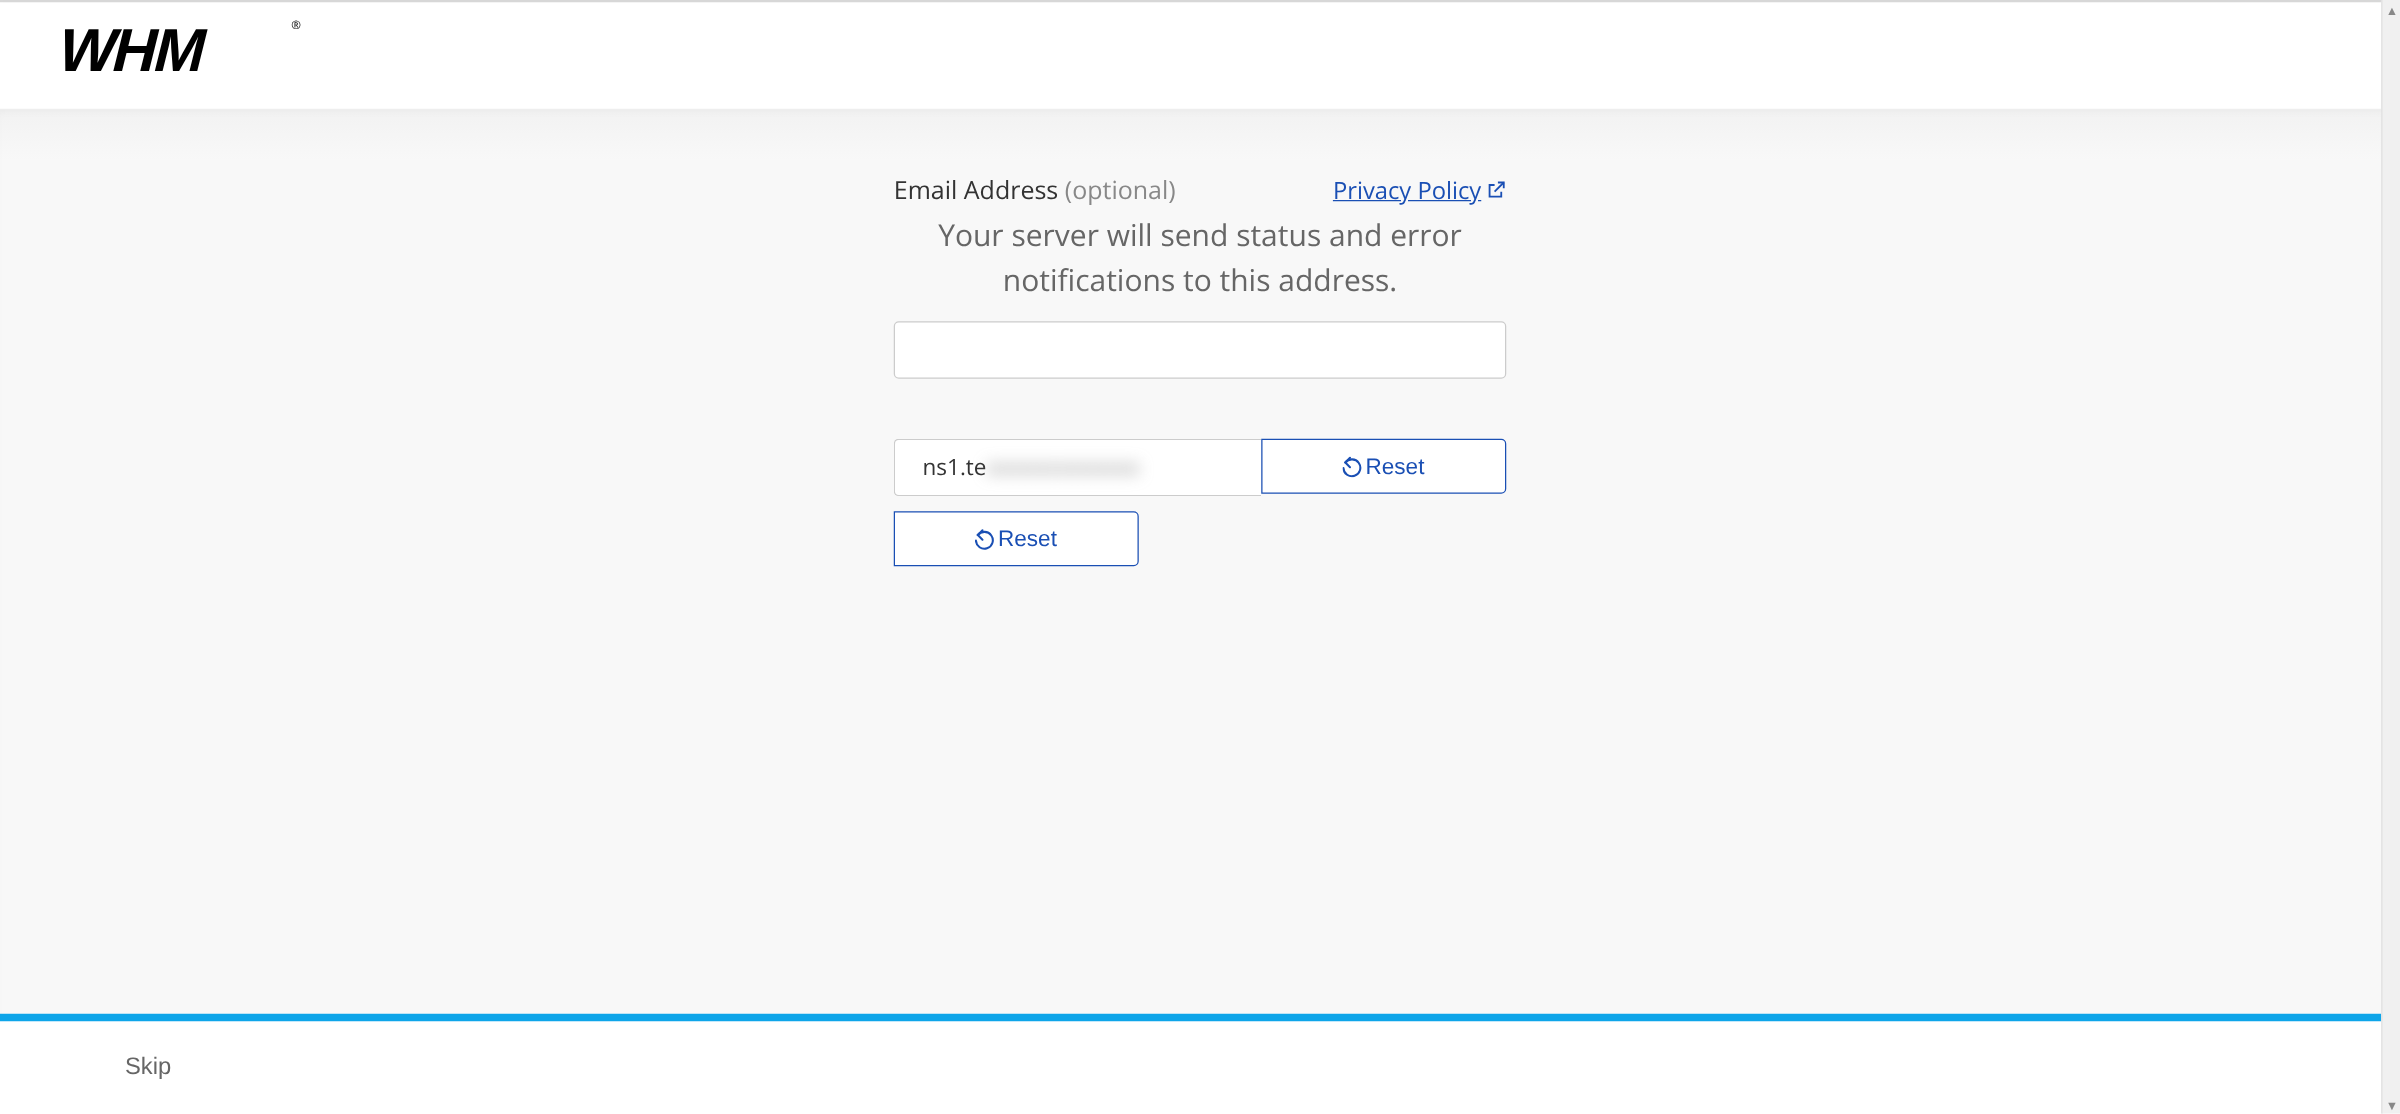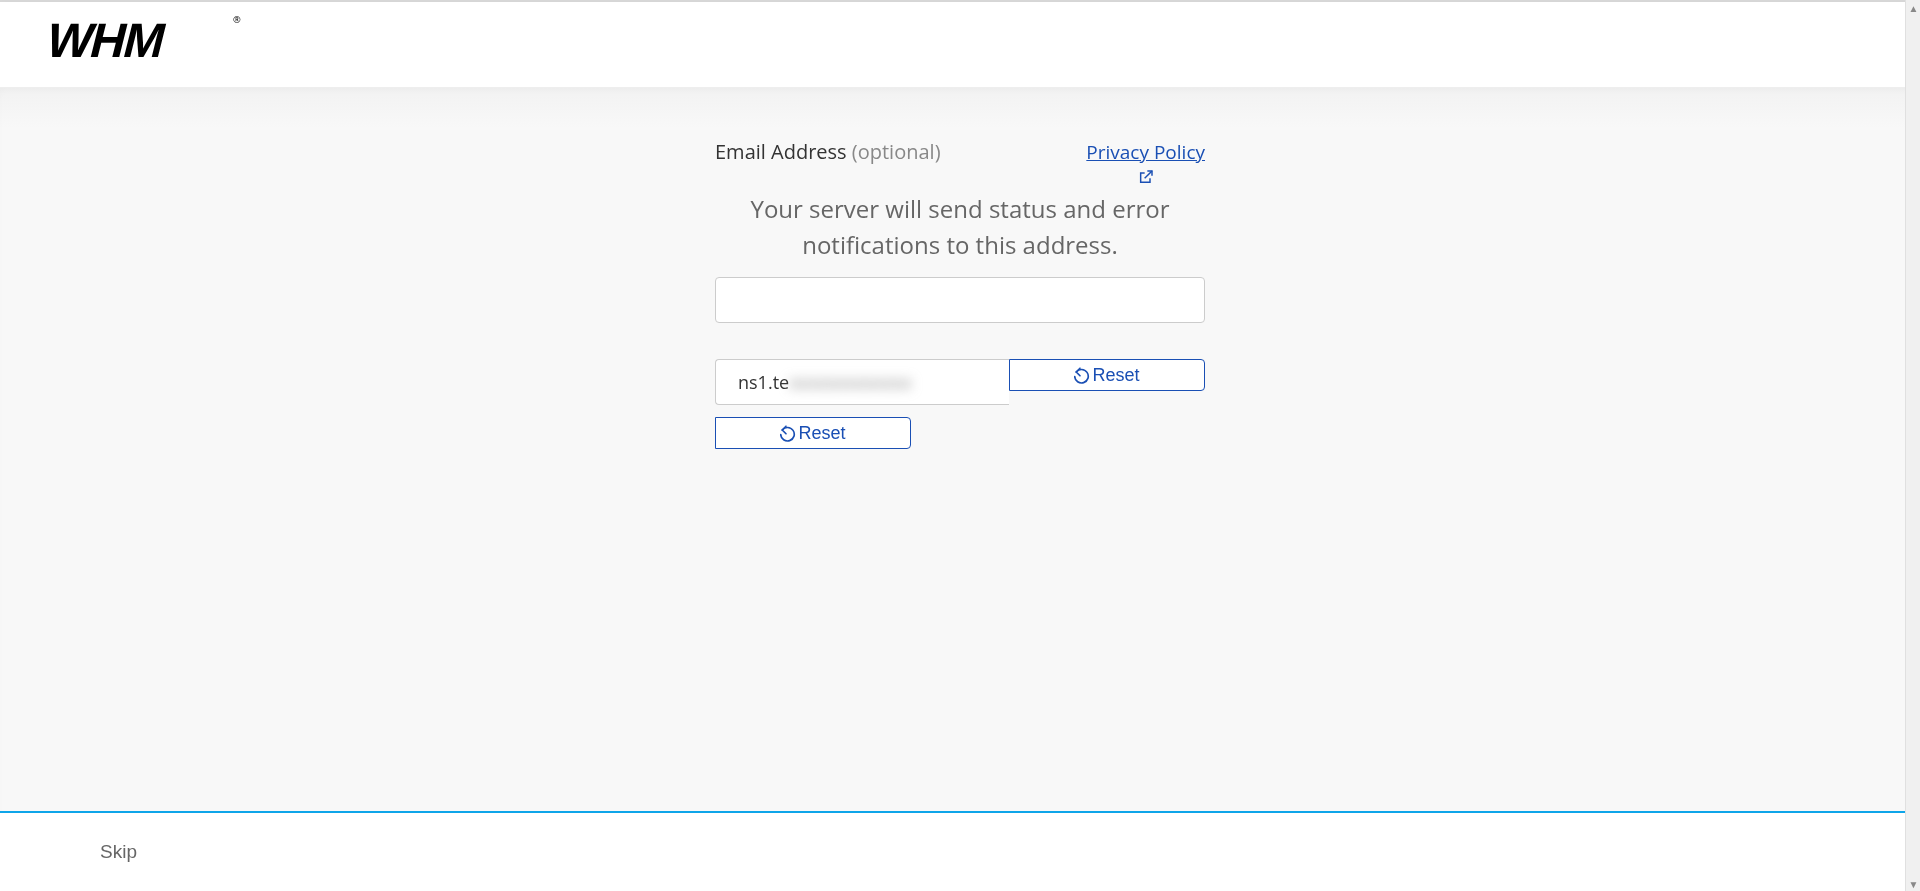--- a/index.html
+++ b/index.html
@@ -53,21 +53,20 @@
       color: #888;
       font-weight: 400;
     }
     .link {
       color: #1a4fb4;
       font-size: 19px;
       text-decoration: underline;
       display: inline-flex;
       align-items: center;
       gap: 4px;
-      flex-direction: column;
     }
     .link svg {
       width: 16px;
       height: 16px;
     }
     .helper-text {
       font-size: 24px;
       color: #666;
       line-height: 1.5;
       margin-bottom: 14px;
@@ -81,21 +80,21 @@
       padding: 0 14px;
       font-size: 18px;
       color: #333;
       background: #fff;
     }
     .text-input.blurred {
       color: transparent;
       text-shadow: 0 0 10px rgba(80,80,80,0.7);
     }
     .field-block {
-      margin-bottom: 36px;
+      margin-bottom: 48px;
     }
     .ns-row {
       display: flex;
       margin-bottom: 12px;
     }
     .ns-input {
       flex: 1;
       height: 46px;
       border: 1px solid #ccc;
       border-right: none;
@@ -113,21 +112,21 @@
       filter: blur(6px);
       color: #888;
     }
     .ns-display {
       display: flex;
       align-items: center;
       padding-left: 22px;
     }
     .reset-btn {
       width: 196px;
-      height: 32px;
+      height: 44px;
       border: 1px solid #1a4fb4;
       background: #fff;
       color: #1a4fb4;
       font-size: 18px;
       border-radius: 0 4px 4px 0;
       display: inline-flex;
       align-items: center;
       justify-content: center;
       gap: 0;
       cursor: pointer;
@@ -136,21 +135,21 @@
       width: 18px;
       height: 18px;
     }
     .footer {
       position: absolute;
       bottom: 0;
       left: 0;
       right: 15px;
       height: 80px;
       background: #fff;
-      border-top: 2px solid #0ea5e9;
+      border-top: 6px solid #0ea5e9;
       display: flex;
       align-items: center;
       justify-content: space-between;
       padding: 0 20px 0 100px;
     }
     .skip-btn {
       background: transparent;
       border: none;
       color: #666;
       font-size: 19px;

